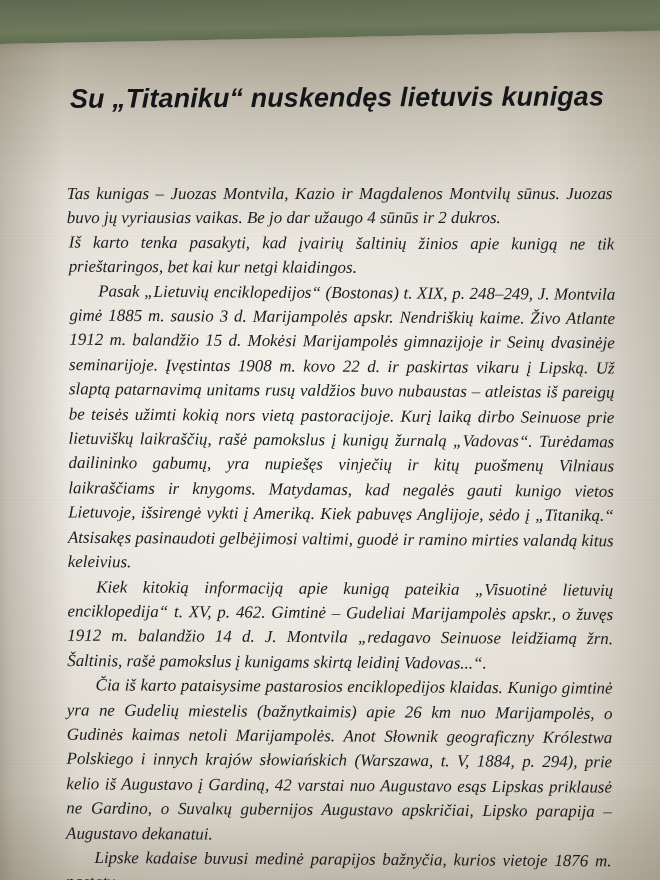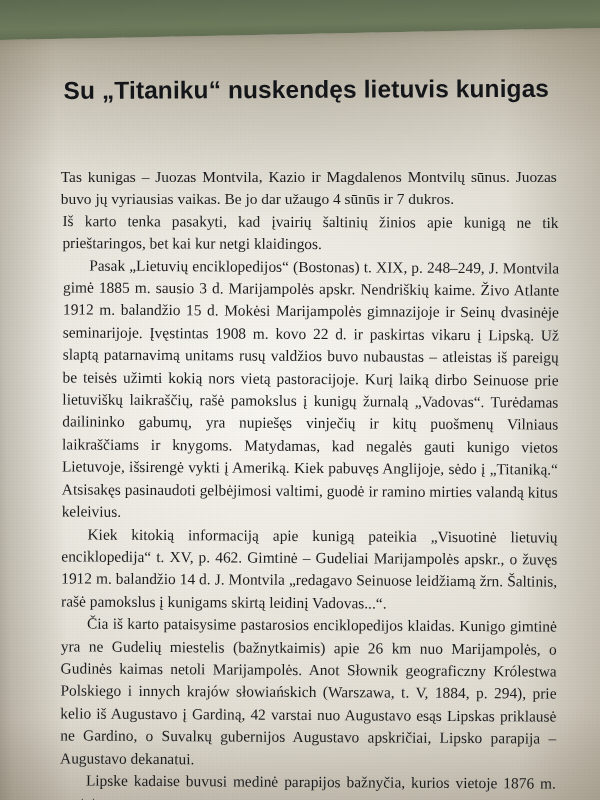--- a/index.html
+++ b/index.html
@@ -14,20 +14,21 @@
     font-family: "Liberation Serif", serif;
   }
 
   
   .photo {
     position: relative;
     width: 600px;
     height: 800px;
     overflow: hidden;
     background: #f9a8d4;
+    font-style: italic;
   }
 
   
   .cover-top {
     position: absolute;
     left: -20px;
     top: -6px;
     width: 640px;
     height: 66px;
     background: linear-gradient(180deg,#5d6a50 0%, #6d7a5c 45%, #49543d 100%);
@@ -149,21 +150,21 @@
     <div class="gutter"></div>
     <div class="rshade"></div>
     <div class="bshade"></div>
   </div>
 
   <div class="textblock">
 
     <h1 class="headline">Su „Titaniku“ nuskendęs lietuvis kunigas</h1>
 
     <div class="body">
-      <p class="noindent curve1">Tas kunigas – Juozas Montvila, Kazio ir Magdalenos Montvilų sūnus. Juozas buvo jų vyriausias vaikas. Be jo dar užaugo 4 sūnūs ir 7 dukros.</p>
+      <p class="noindent curve1">Tas kunigas – Juozas Montvila, Kazio ir Magdalenos Montvilų sūnus. Juozas buvo jų vyriausias vaikas. Be jo dar užaugo 4 sūnūs ir 2 dukros.</p>
       <p class="noindent curve2">Iš karto tenka pasakyti, kad įvairių šaltinių žinios apie kunigą ne tik prieštaringos, bet kai kur netgi klaidingos.</p>
       <p>Pasak „Lietuvių enciklopedijos“ (Bostonas) t. XIX, p. 248–249, J. Montvila gimė 1885 m. sausio 3 d. Marijampolės apskr. Nendriškių kaime. Živo Atlante 1912 m. balandžio 15 d. Mokėsi Marijampolės gimnazijoje ir Seinų dvasinėje seminarijoje. Įvęstintas 1908 m. kovo 22 d. ir paskirtas vikaru į Lipską. Už slaptą patarnavimą unitams rusų valdžios buvo nubaustas – atleistas iš pareigų be teisės užimti kokią nors vietą pastoracijoje. Kurį laiką dirbo Seinuose prie lietuviškų laikraščių, rašė pamokslus į kunigų žurnalą „Vadovas“. Turėdamas dailininko gabumų, yra nupiešęs vinječių ir kitų puošmenų Vilniaus laikraščiams ir knygoms. Matydamas, kad negalės gauti kunigo vietos Lietuvoje, išsirengė vykti į Ameriką. Kiek pabuvęs Anglijoje, sėdo į „Titaniką.“ Atsisakęs pasinaudoti gelbėjimosi valtimi, guodė ir ramino mirties valandą kitus keleivius.</p>
       <p>Kiek kitokią informaciją apie kunigą pateikia „Visuotinė lietuvių enciklopedija“ t. XV, p. 462. Gimtinė – Gudeliai Marijampolės apskr., o žuvęs 1912 m. balandžio 14 d. J. Montvila „redagavo Seinuose leidžiamą žrn. Šaltinis, rašė pamokslus į kunigams skirtą leidinį Vadovas...“.</p>
       <p>Čia iš karto pataisysime pastarosios enciklopedijos klaidas. Kunigo gimtinė yra ne Gudelių miestelis (bažnytkaimis) apie 26 km nuo Marijampolės, o Gudinės kaimas netoli Marijampolės. Anot Słownik geograficzny Królestwa Polskiego i innych krajów słowiańskich (Warszawa, t. V, 1884, p. 294), prie kelio iš Augustavo į Gardiną, 42 varstai nuo Augustavo esąs Lipskas priklausė ne Gardino, o Suvalкų gubernijos Augustavo apskričiai, Lipsko parapija – Augustavo dekanatui.</p>
       <p>Lipske kadaise buvusi medinė parapijos bažnyčia, kurios vietoje 1876 m. pastaty-</p>
     </div>
 
   </div>
 
   <div class="grain"></div>

